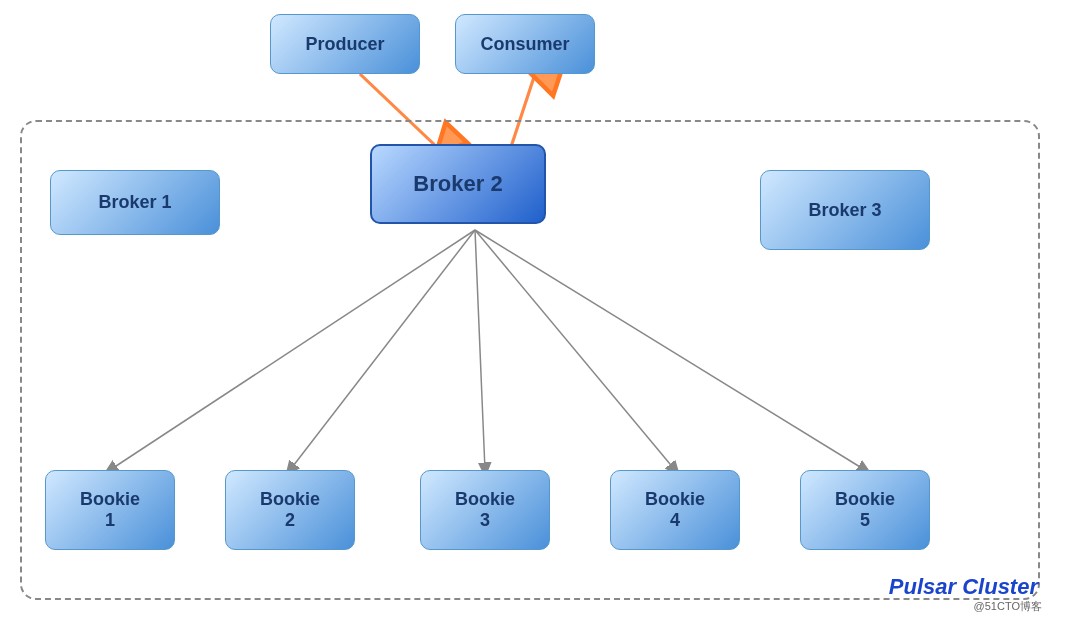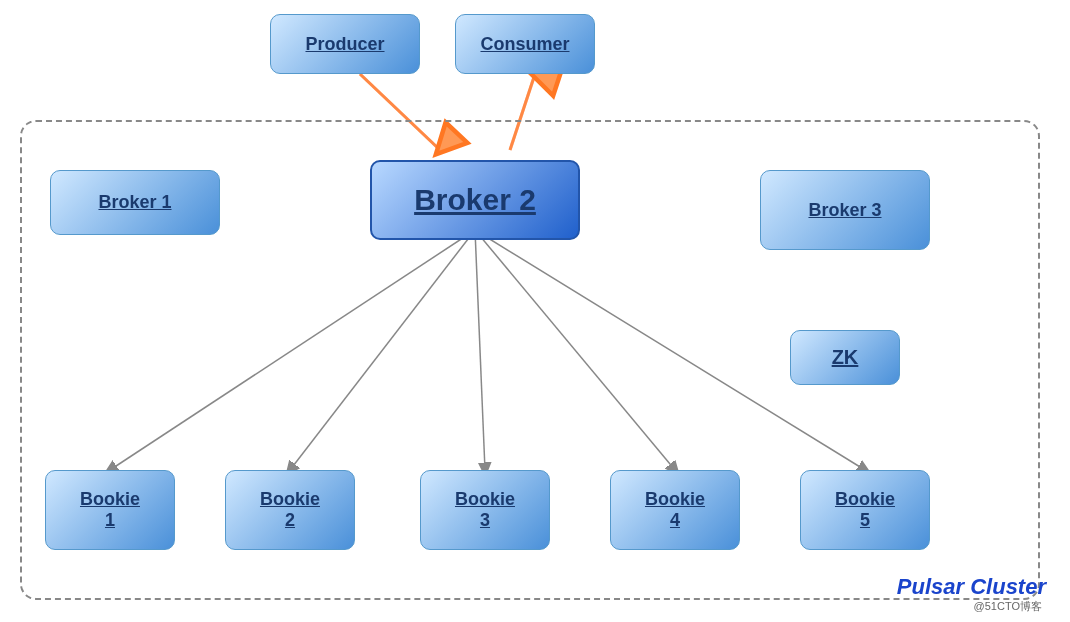--- a/index.html
+++ b/index.html
@@ -38,21 +38,20 @@
       background: linear-gradient(135deg, #d0e8ff 0%, #4a90d9 100%);
       border: 1.5px solid #5599cc;
       border-radius: 10px;
       display: flex;
       align-items: center;
       justify-content: center;
       text-align: center;
       font-size: 18px;
       font-weight: 600;
       color: #1a3a6e;
-      text-decoration: underline;
     }
 
     
     .producer-box {
       left: 270px;
       top: 14px;
       width: 150px;
       height: 60px;
     }
 
@@ -69,24 +68,24 @@
       left: 50px;
       top: 170px;
       width: 170px;
       height: 65px;
       text-align: right;
     }
 
     
     .broker2-box {
       left: 370px;
-      top: 160px;
-      width: 210px;
-      height: 80px;
-      font-size: 30px;
+      top: 144px;
+      width: 176px;
+      height: 80px;
+      font-size: 22px;
       background: linear-gradient(135deg, #b8d8ff 0%, #2060cc 100%);
       border: 2px solid #2255aa;
     }
 
     
     .broker3-box {
       left: 760px;
       top: 170px;
       width: 170px;
       height: 80px;
@@ -129,21 +128,21 @@
     .bookie5-box {
       left: 800px;
       top: 470px;
       width: 130px;
       height: 80px;
     }
 
     
     .cluster-label {
       position: absolute;
-      right: 24px;
+      right: 32px;
       bottom: 22px;
       font-size: 22px;
       font-weight: 900;
       color: #1a44cc;
       font-style: italic;
       font-family: Arial, sans-serif;
     }
 
     
     .watermark {
@@ -241,23 +240,20 @@
   </div>
 
   <div class="blue-box broker2-box">
     <span>Broker 2</span>
   </div>
 
   <div class="blue-box broker3-box">
     <span>Broker 3</span>
   </div>
 
-  <div class="blue-box zk-box">
-    <span>ZK</span>
-  </div>
 
   <div class="blue-box bookie1-box">
     <span>Bookie<br>1</span>
   </div>
 
   <div class="blue-box bookie2-box">
     <span>Bookie<br>2</span>
   </div>
 
   <div class="blue-box bookie3-box">

